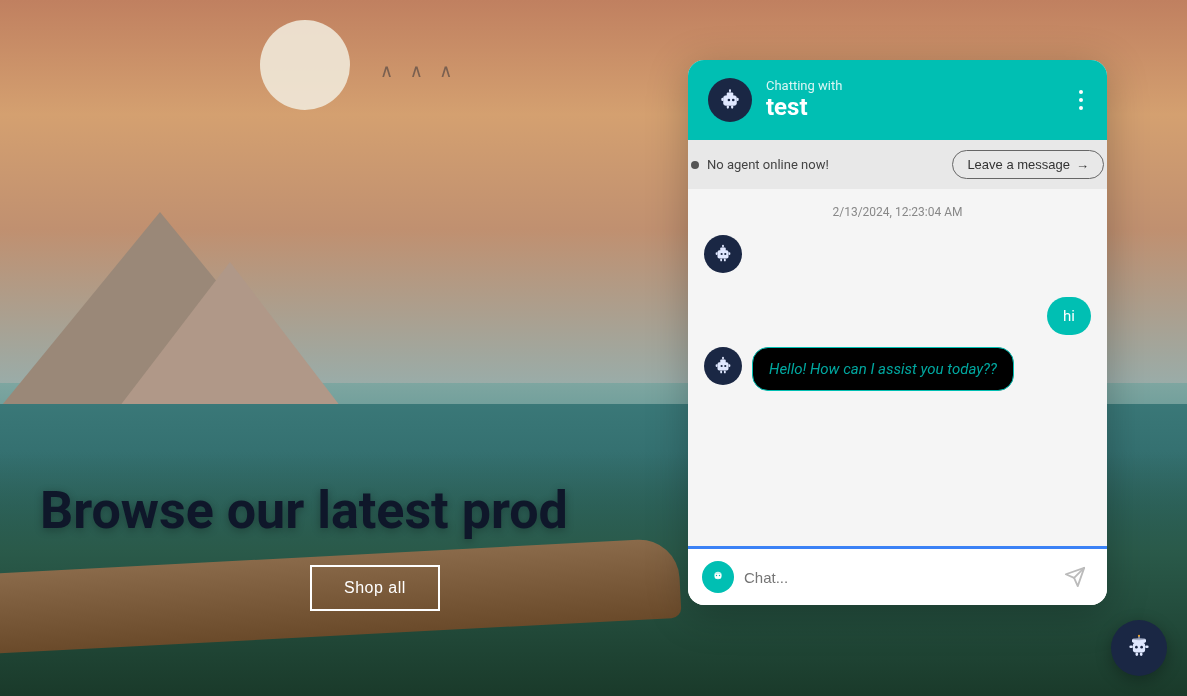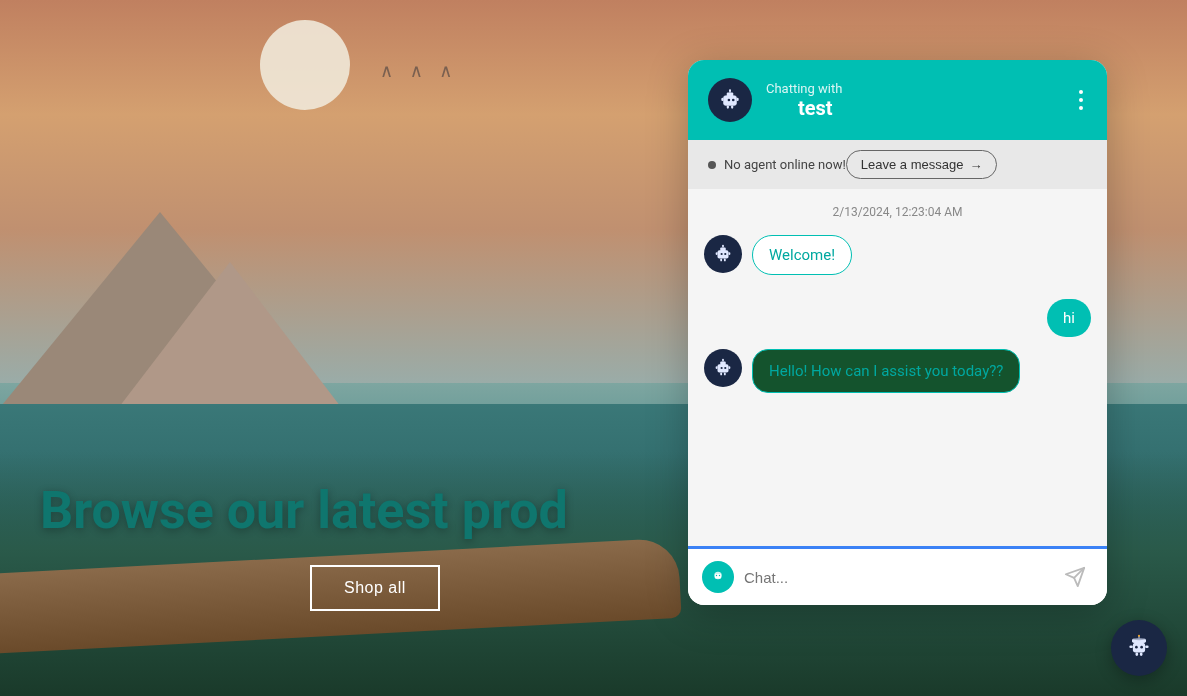--- a/index.html
+++ b/index.html
@@ -89,21 +89,21 @@
       right: 0;
       height: 35%;
       background: linear-gradient(180deg, transparent 0%, #2a5a4a 40%, #1a3a2a 100%);
     }
 
     
     .hero-text {
       position: absolute;
       bottom: 155px;
       left: 40px;
-      color: #0f766e;
+      color: #0f172a;
       font-size: 52px;
       font-weight: 700;
       text-shadow: 0 2px 8px rgba(0,0,0,0.3);
       white-space: nowrap;
     }
 
     .hero-btn {
       position: absolute;
       bottom: 85px;
       left: 310px;
@@ -156,24 +156,23 @@
       flex: 1;
     }
 
     .chat-header-subtitle {
       color: rgba(255,255,255,0.85);
       font-size: 13px;
     }
 
     .chat-header-title {
       color: white;
-      font-size: 20px;
+      font-size: 24px;
       font-weight: 700;
       line-height: 1.2;
-      margin-left: 32px;
     }
 
     .chat-header-menu {
       color: white;
       font-size: 22px;
       cursor: pointer;
       padding: 4px;
       display: flex;
       flex-direction: column;
       gap: 4px;
@@ -184,24 +183,24 @@
     .dot-menu-dot {
       width: 4px;
       height: 4px;
       border-radius: 50%;
       background: white;
     }
 
     
     .chat-status-bar {
       background: #e8e8e8;
-      padding: 10px 20px;
-      display: flex;
-      align-items: center;
-      justify-content: flex-start;
+      padding: 10px 3px;
+      display: flex;
+      align-items: center;
+      justify-content: space-between;
       flex-shrink: 0;
     }
 
     .status-left {
       display: flex;
       align-items: center;
       gap: 8px;
       font-size: 13px;
       color: #444;
     }
@@ -283,24 +282,25 @@
     .user-bubble {
       background: #00bfb3;
       color: white;
       border-radius: 20px;
       margin-top: 12px;
     }
 
     .bot-bubble-multi {
       border: 1.5px solid #00bfb3;
       color: #00a8a0;
-      background: #14532d;
+      background: #000000;
       border-radius: 16px;
       padding: 12px 16px;
       font-size: 15px;
+      font-style: italic;
     }
 
     .built-with {
       text-align: center;
       font-size: 12px;
       color: #999;
       padding: 6px 0 4px;
       flex-shrink: 0;
     }
 
@@ -447,21 +447,20 @@
           <circle cx="10.5" cy="12" r="1.2" fill="#1a2744"></circle>
           <circle cx="14.5" cy="12" r="1.2" fill="#1a2744"></circle>
           <line x1="12" y1="5" x2="12" y2="3" stroke="#e0e8ff" stroke-width="1.5"></line>
           <circle cx="12" cy="3" r="1" fill="#e0e8ff"></circle>
           <rect x="4" y="10" width="2" height="3" rx="1" fill="#e0e8ff"></rect>
           <rect x="18" y="10" width="2" height="3" rx="1" fill="#e0e8ff"></rect>
           <rect x="9" y="17" width="2" height="3" rx="1" fill="#e0e8ff"></rect>
           <rect x="13" y="17" width="2" height="3" rx="1" fill="#e0e8ff"></rect>
         </svg>
       </div>
-      <div class="msg-bubble bot-bubble">Welcome!</div>
     </div>
 
     <div class="msg-row user-msg">
       <div class="msg-bubble user-bubble">hi</div>
     </div>
 
     <div class="msg-row">
       <div class="bot-avatar">
         <svg width="22" height="22" viewBox="0 0 24 24" fill="none">
           <rect x="6" y="8" width="12" height="9" rx="2" fill="#e0e8ff"></rect>

